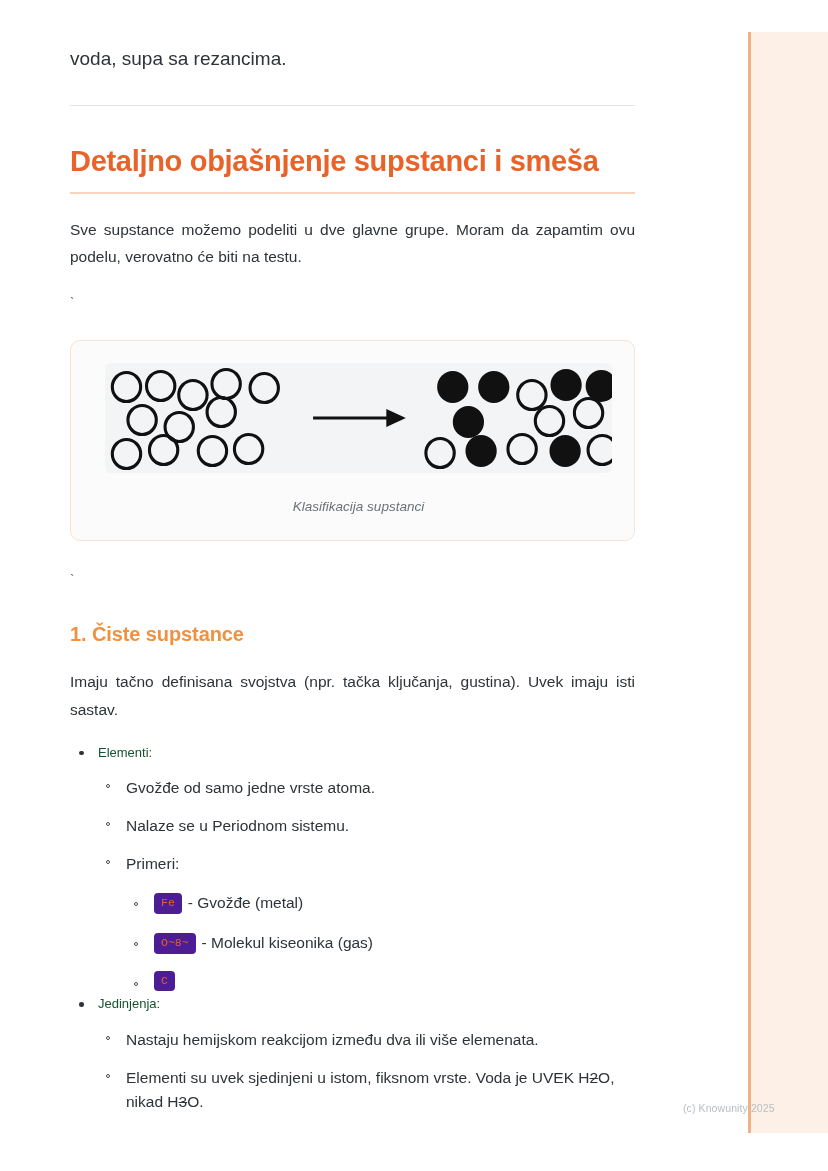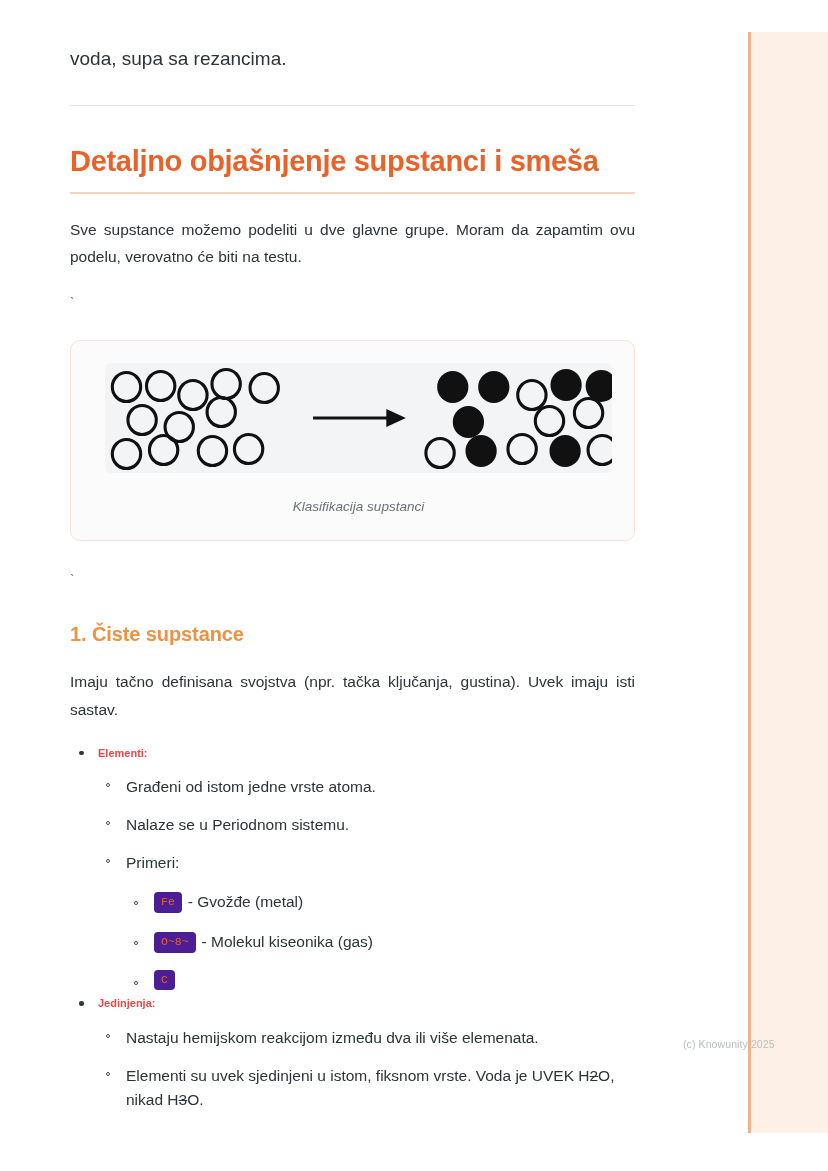--- a/index.html
+++ b/index.html
@@ -132,23 +132,23 @@
   ul.lvl1 > li.item1::before {
     content: "";
     position: absolute;
     left: 9px;
     top: 8px;
     width: 4.5px; height: 4.5px;
     border-radius: 50%;
     background: #2d3338;
   }
   .item1-label {
-    font-size: 11px;
-    font-weight: 700;
-    color: #ef4444;
+    font-size: 13px;
+    font-weight: 400;
+    color: #14532d;
     line-height: 1.5;
   }
 
   ul.lvl2 {
     list-style: none;
     margin: 4px 0 0 0;
     padding: 0;
   }
   ul.lvl2 > li.item2 {
     position: relative;
@@ -209,21 +209,21 @@
     margin-right: 6px;
   }
   .item3-text { white-space: nowrap; }
 
   .strike { text-decoration: line-through; }
 
   
   .footer-note {
     position: absolute;
     left: 683px;
-    top: 1038px;
+    top: 1102px;
     font-size: 10.5px;
     color: #b9bec2;
     letter-spacing: 0.1px;
     white-space: nowrap;
   }
 </style>
 </head>
 <body>
 
 <div class="side-panel"></div>
@@ -288,21 +288,21 @@
 
   <h2 class="section-title">1. Čiste supstance</h2>
 
   <p class="body-text">Imaju tačno definisana svojstva (npr. tačka ključanja, gustina). Uvek imaju isti sastav.</p>
 
   <ul class="lvl1">
 
     <li class="item1">
       <span class="item1-label">Elementi:</span>
       <ul class="lvl2">
-        <li class="item2">Građeni od istom jedne vrste atoma.</li>
+        <li class="item2">Gvožđe od samo jedne vrste atoma.</li>
         <li class="item2">Nalaze se u Periodnom sistemu.</li>
         <li class="item2">
           <span>Primeri:</span>
           <ul class="lvl3">
             <li class="item3">
               <code class="chem">Fe</code>
               <span class="item3-text">- Gvožđe (metal)</span>
             </li>
             <li class="item3">
               <code class="chem">O~8~</code>

